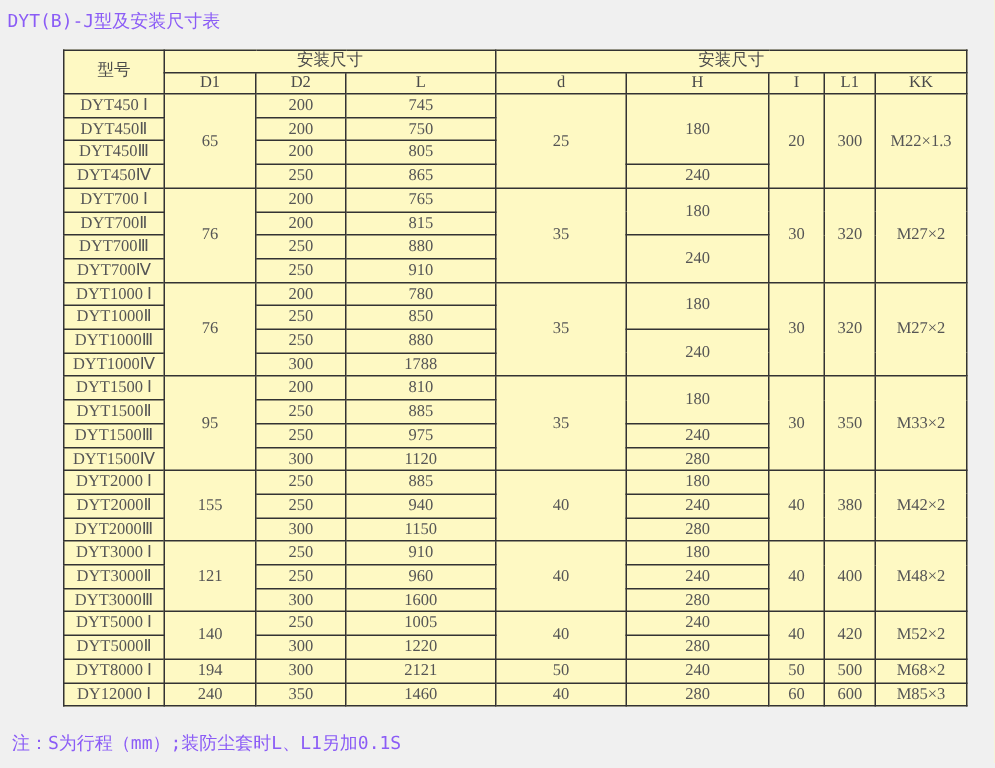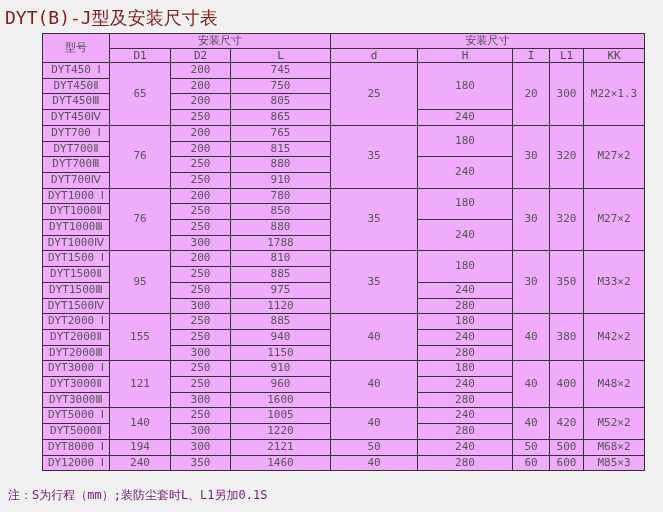--- a/index.html
+++ b/index.html
@@ -4,44 +4,45 @@
 <style>
   html,body{margin:0;padding:0;}
   body{
     width:663px;height:512px;position:relative;
     background:#f0f0f0;
     font-family:"DejaVu Sans Mono","DejaVu Sans","Liberation Sans",monospace,sans-serif;
     color:#4d4d4d;
   }
   .title{
     position:absolute;left:5px;top:6px;
-    font-size:18px;color:#7f1d1d;white-space:nowrap;
+    font-size:12px;color:#8b5cf6;white-space:nowrap;
   }
   table.dims{
     position:absolute;left:42px;top:33px;
     border-collapse:collapse;table-layout:fixed;
-    background:#f0abfc;
+    background:#fef9c3;
+    font-family:Liberation Serif, serif;
   }
   table.dims th, table.dims td{
     border:1px solid #333333;
     font-weight:normal;
     font-size:11px;
     text-align:center;
     vertical-align:middle;
     padding:0;
     height:14.7px;
     line-height:14.7px;
     white-space:nowrap;
     overflow:hidden;
     color:#555555;
   }
   table.dims thead th{height:13.5px;line-height:13.5px;color:#4a4a4a;}
   .footnote{
     position:absolute;left:8px;top:487px;
-    font-size:12px;color:#701a75;white-space:nowrap;
+    font-size:12px;color:#8b5cf6;white-space:nowrap;
   }
 </style>
 </head>
 <body>
 
 <div class="title">DYT(B)-J型及安装尺寸表</div>
 
 <table class="dims">
   <colgroup>
     <col style="width:67px">

